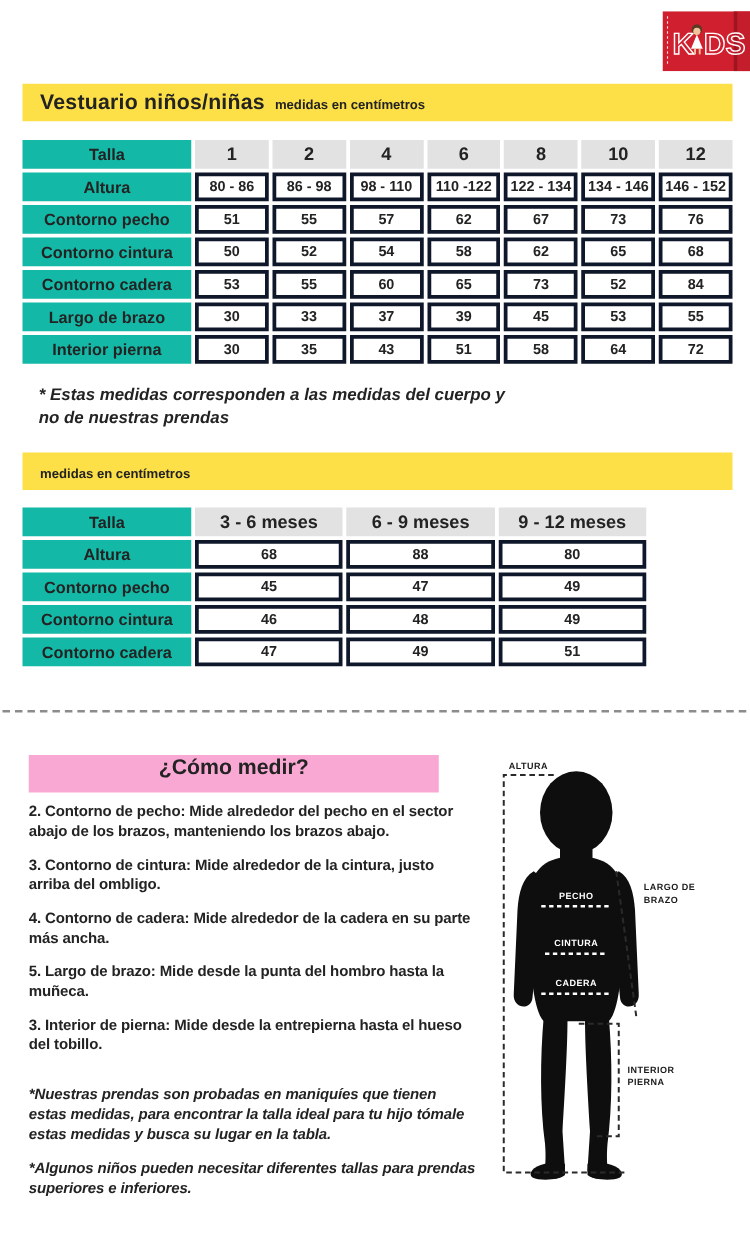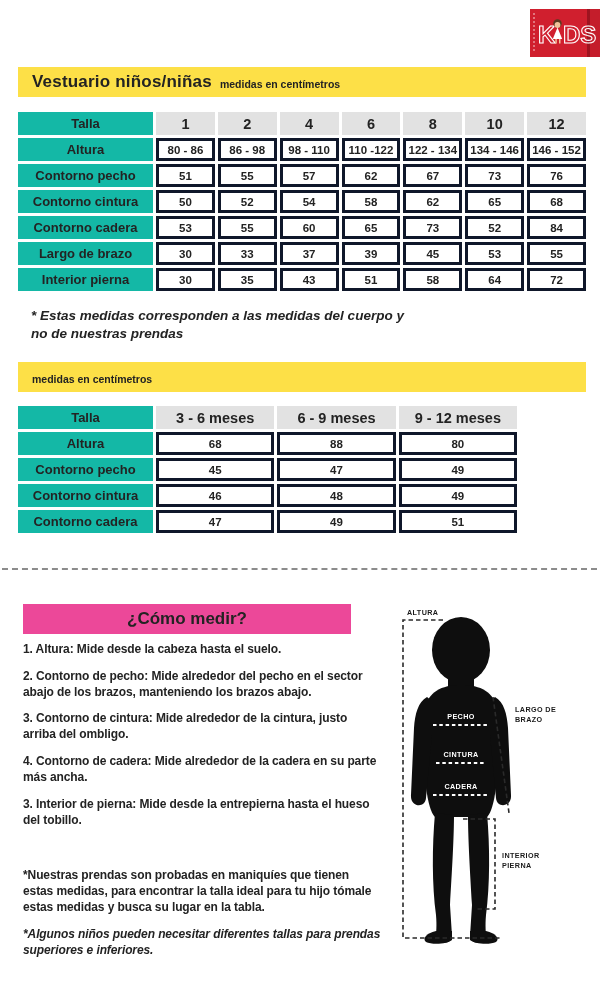--- a/index.html
+++ b/index.html
@@ -42,30 +42,30 @@
     position:absolute; left:20px; top:307px; width:390px;
     font-size:13.5px; font-weight:bold; font-style:italic; line-height:1.3;margin-left:11px;
   }
 
   
   .divider { position:absolute; left:2px; top:568px; width:595px; border-top:2px dashed #8c8c8c; }
 
   
   .howto-bar {
     position:absolute; left:23px; top:604px; width:328px; height:30px;
-    background:#ec4899; display:flex; align-items:center; justify-content:center;
+    background:#f9a8d4; display:flex; justify-content:center;
   }
   .howto-bar .title { font-size:17px; font-weight:bold; }
   .steps { position:absolute; left:23px; top:642px; width:358px; }
   .steps p {
     font-size:12px; font-weight:bold; line-height:1.32;
     letter-spacing:-0.1px; margin-bottom:11px;
   }
   .footnotes { position:absolute; left:23px; top:868px; width:358px; }
-  .footnotes p { font-size:12px; font-weight:bold; line-height:1.32; letter-spacing:-0.1px; margin-bottom:12px; }
+  .footnotes p { font-size:12px; font-weight:bold; line-height:1.32; letter-spacing:-0.1px; margin-bottom:12px;font-style:italic; }
   .footnotes p.italic { font-style:italic; }
 
   
   .figure { position:absolute; left:395px; top:585px; width:205px; height:400px; }
   .figure text { font-weight:bold; font-family:"Liberation Sans", sans-serif; }
 </style>
 </head>
 <body>
 
 <div class="logo">
@@ -223,24 +223,24 @@
 </tbody>
   </table>
 
 <div class="divider"></div>
 
 <div class="howto-bar">
   <span class="title">¿Cómo medir?</span>
 </div>
 
 <div class="steps">
-  <p>1. Altura: Mide desde la cabeza hasta el suelo.</p>
   <p>2. Contorno de pecho: Mide alrededor del pecho en el sector abajo de los brazos, manteniendo los brazos abajo.</p>
   <p>3. Contorno de cintura: Mide alrededor de la cintura, justo arriba del ombligo.</p>
   <p>4. Contorno de cadera: Mide alrededor de la cadera en su parte más ancha.</p>
+  <p>5. Largo de brazo: Mide desde la punta del hombro hasta la muñeca.</p>
   <p>3. Interior de pierna: Mide desde la entrepierna hasta el hueso del tobillo.</p>
 </div>
 
 <div class="footnotes">
   <p>*Nuestras prendas son probadas en maniquíes que tienen estas medidas, para encontrar la talla ideal para tu hijo tómale estas medidas y busca su lugar en la tabla.</p>
   <p class="italic">*Algunos niños pueden necesitar diferentes tallas para prendas superiores e inferiores.</p>
 </div>
 
 <div class="figure">
   <svg width="205" height="400" viewBox="0 0 205 400">

